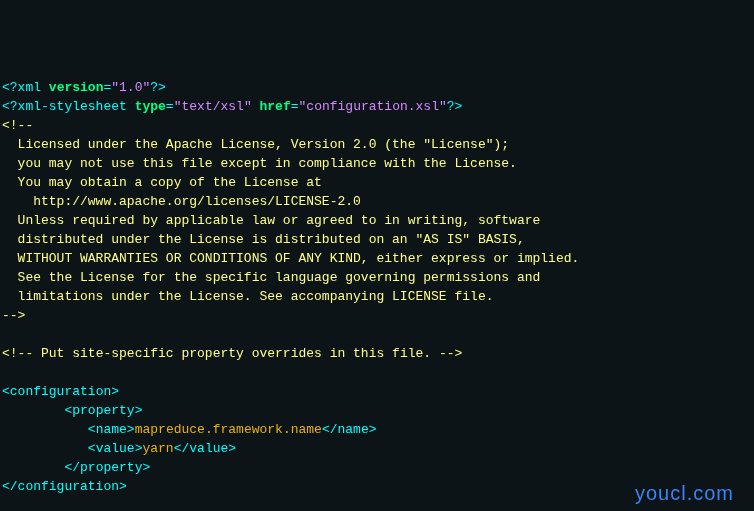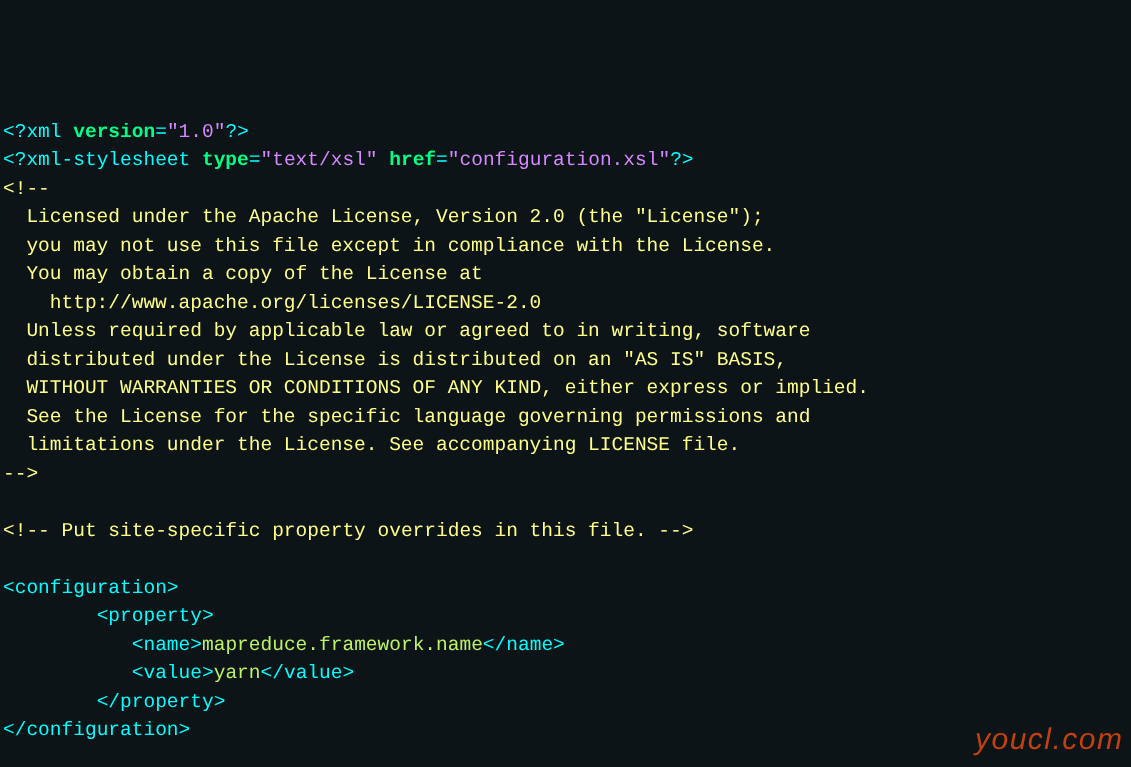--- a/index.html
+++ b/index.html
@@ -26,31 +26,30 @@
       color: #00ff87;
       font-weight: bold;
     }
     .attr-val {
       color: #d787ff;
     }
     .comment {
       color: #ffff87;
     }
     .text-content {
-      color: #bef264;
+      color: #eab308;
     }
     .watermark {
       position: absolute;
       bottom: 8px;
-      right: 5px;
-      color: #c2410c;
+      right: 20px;
+      color: #3b82f6;
       font-size: 20px;
       letter-spacing: 1px;
       font-family: "Segoe UI", Arial, sans-serif;
-      font-style: italic;
     }
     .line {
       display: block;
     }
   </style>
 </head>
 <body>
 
 
 

